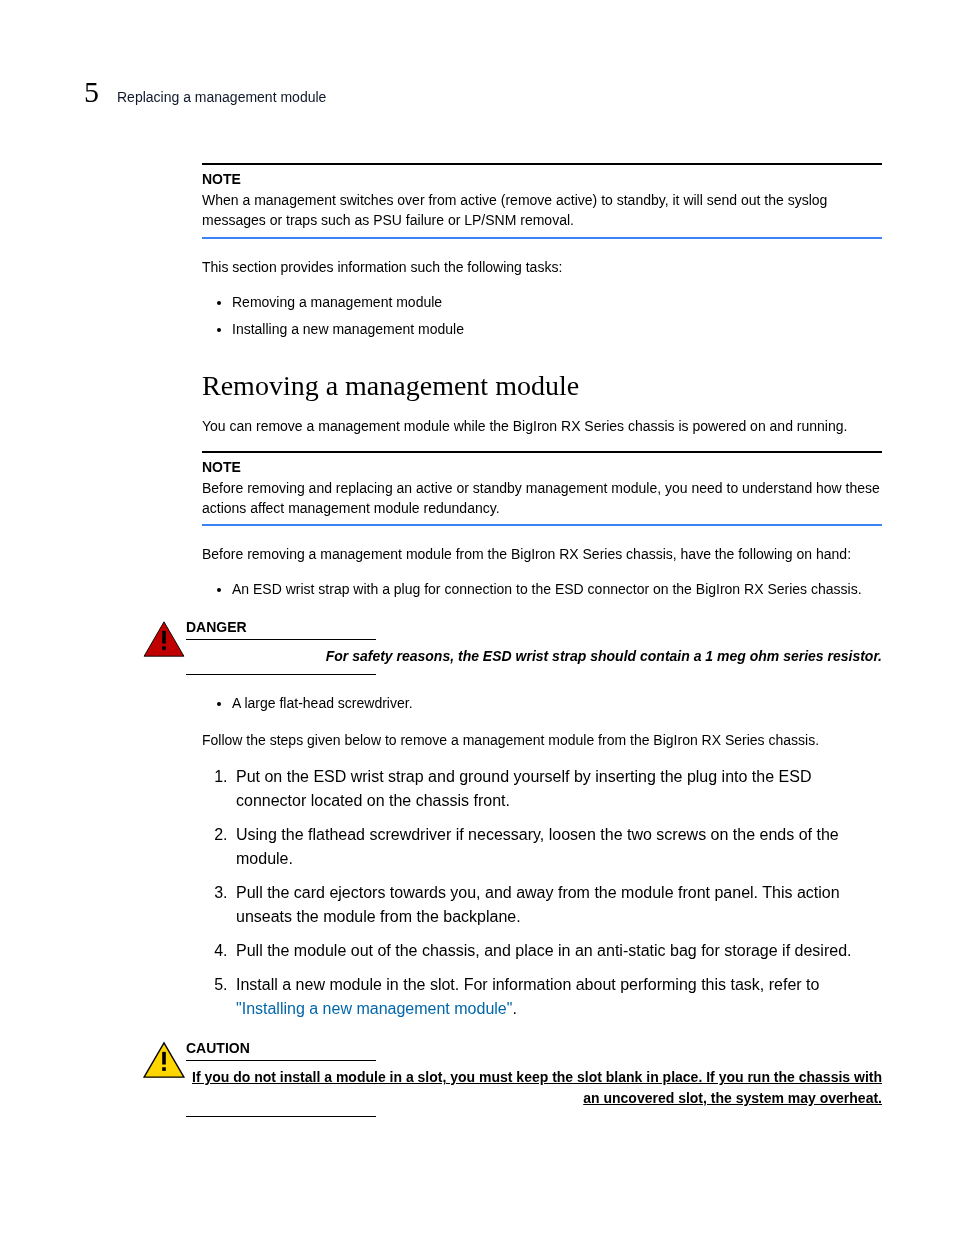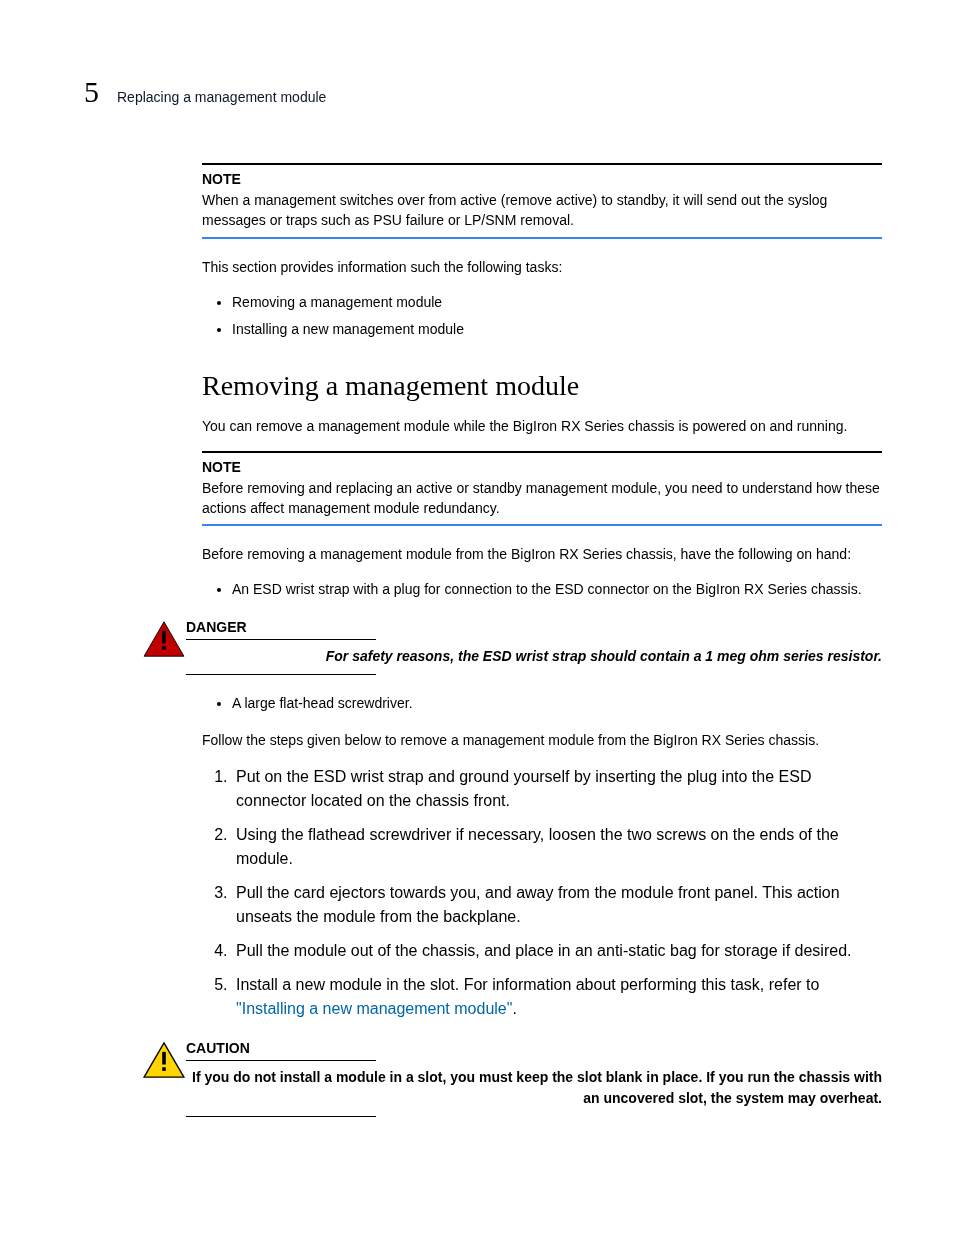--- a/index.html
+++ b/index.html
@@ -109,20 +109,21 @@
     font-size: 14px;
     line-height: 1.45;
     text-align: right;
   }
   .admon-text.italic {
     font-style: italic;
     font-weight: bold;
   }
   .admon-text.bold {
     font-weight: bold;
+    text-decoration: underline;
   }
   ol.steps {
     margin: 10px 0 16px 0;
     padding-left: 30px;
   }
   ol.steps li {
     font-size: 16px;
     line-height: 1.5;
     margin: 10px 0;
     padding-left: 4px;

